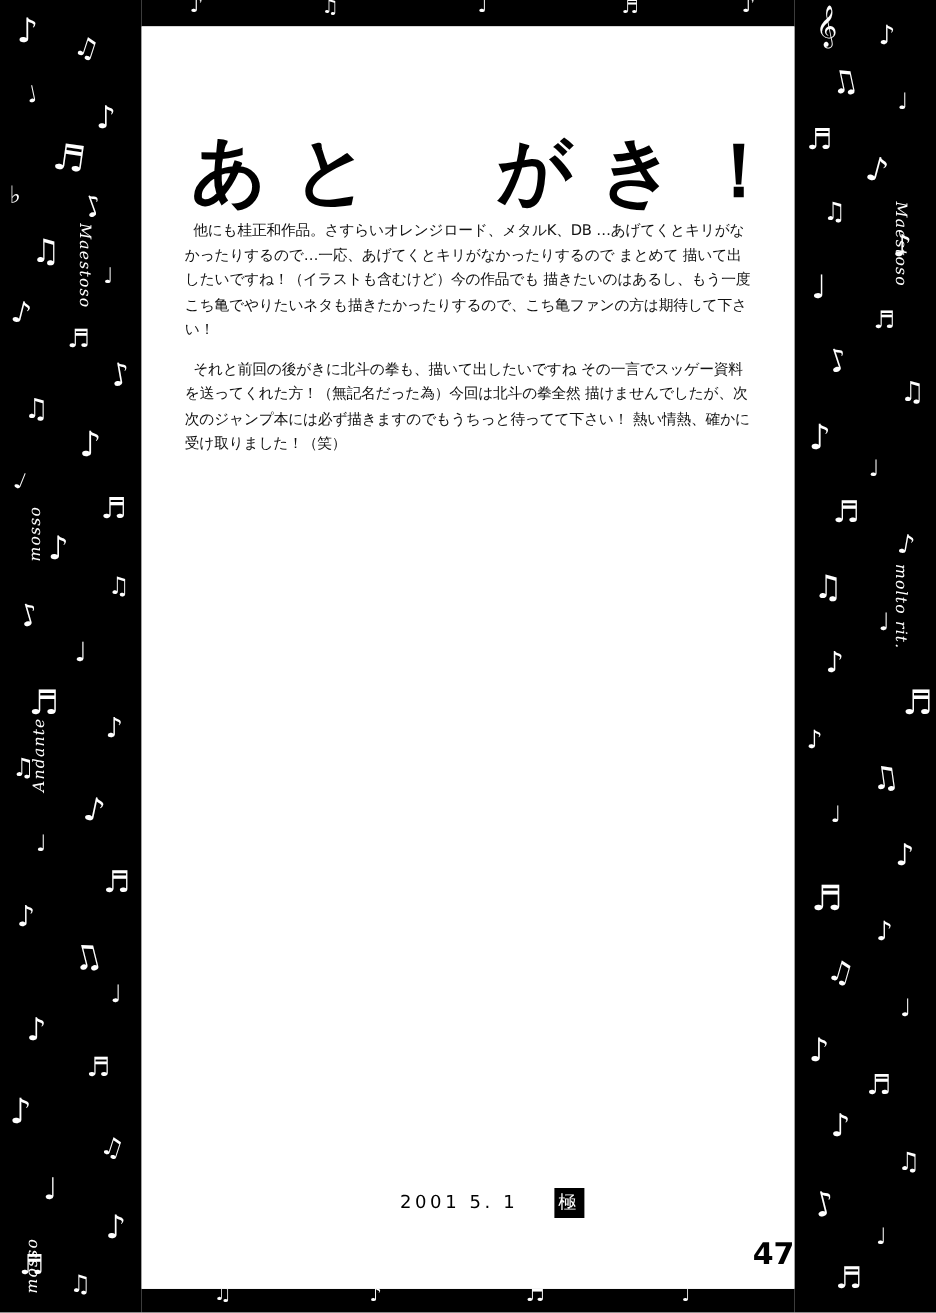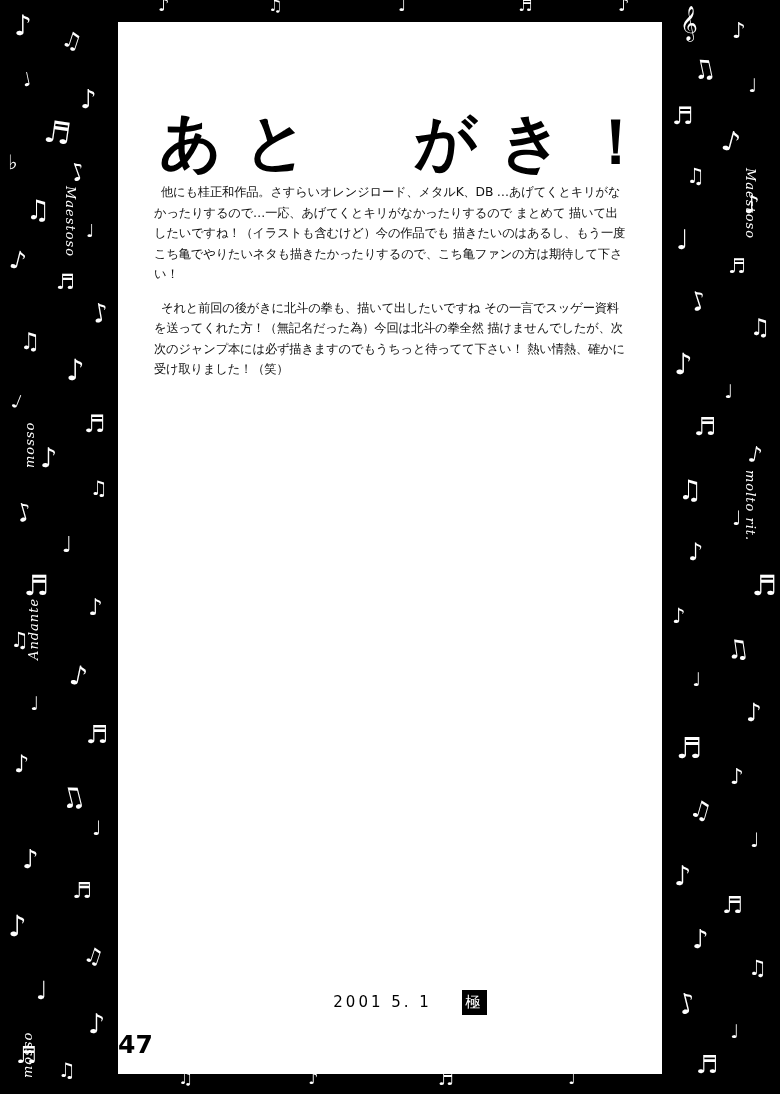--- a/index.html
+++ b/index.html
@@ -116,21 +116,21 @@
     vertical-align: middle;
     font-family: "DejaVu Sans", sans-serif;
   }
 
   
   .page-number {
     position: absolute;
     left: 0;
     top: 1008px;
     width: 544px;
-    text-align: left;
+    text-align: right;
     font-family: "DejaVu Sans", sans-serif;
     font-size: 25px;
     font-weight: bold;
     color: #000000;
   }
 </style>
 </head>
 <body>
 
 <div class="page">

